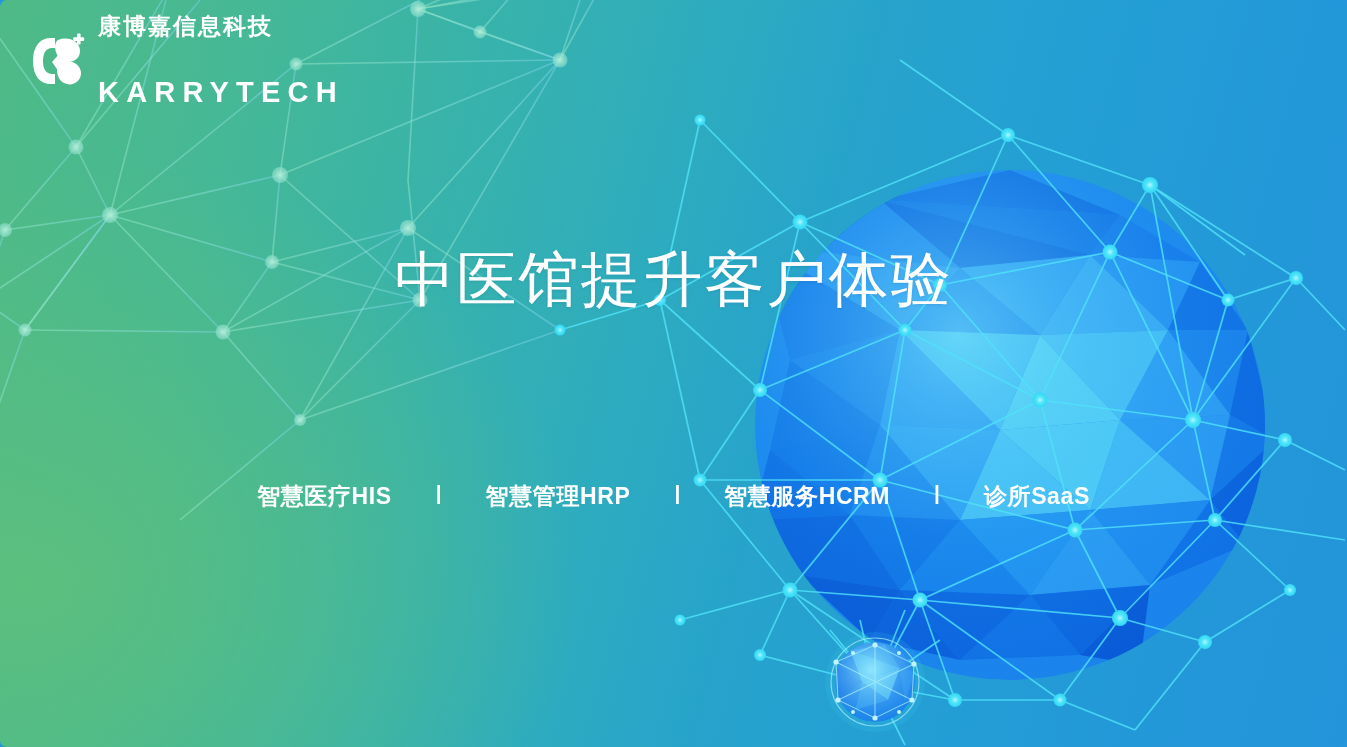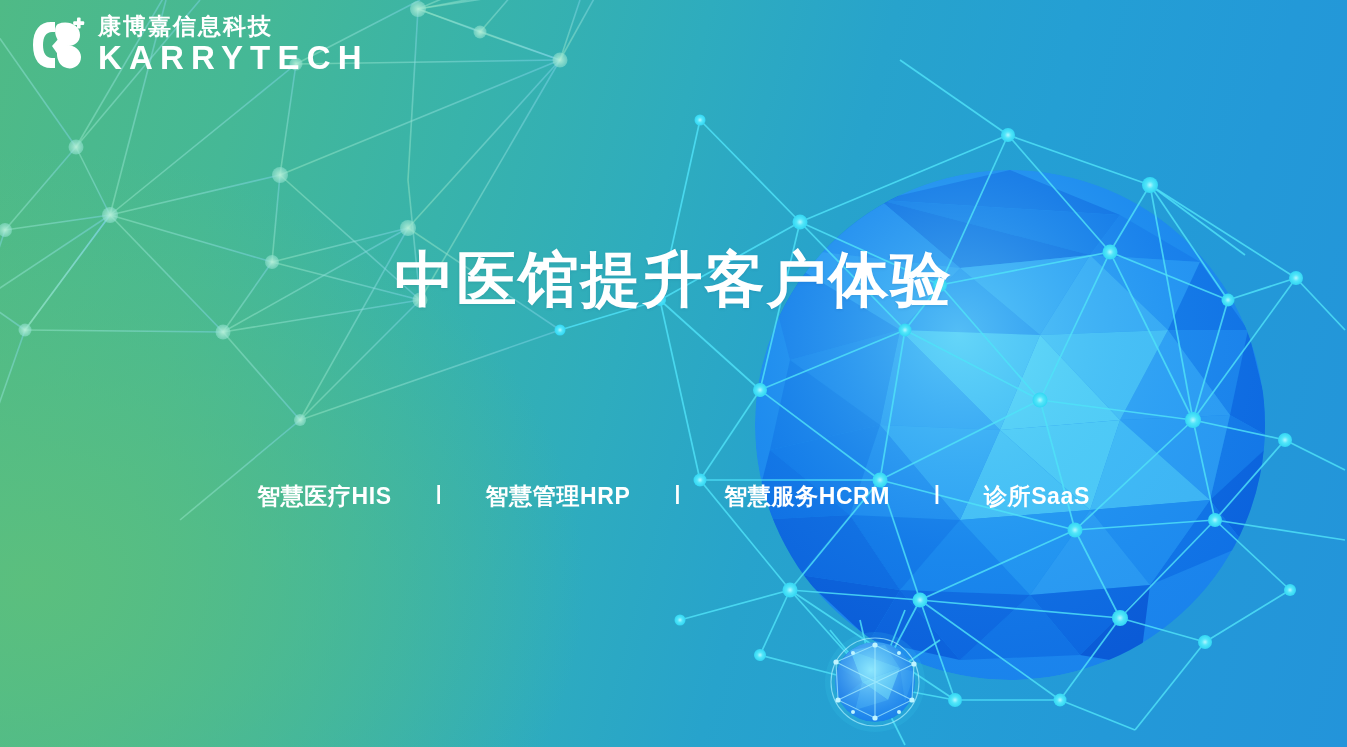--- a/index.html
+++ b/index.html
@@ -4,20 +4,21 @@
 <style>
   * { margin:0; padding:0; box-sizing:border-box; }
   html, body { width:1347px; height:747px; overflow:hidden; background:#2596db; }
   body { font-family:"Liberation Sans","DejaVu Sans",sans-serif; }
 
   #slide {
     position:relative;
     width:1347px;
     height:747px;
     overflow:hidden;
+    border-radius:7px;
   }
 
   
   .bg-gradient {
     position:absolute;
     inset:0;
     background:
       radial-gradient(ellipse 900px 700px at 2% 78%, #5bbf7e 0%, rgba(91,191,126,0) 62%),
       linear-gradient(105deg,
         #4fba86 0%,
@@ -53,41 +54,42 @@
   .logo-cn {
     color:#ffffff;
     font-size:23px;
     font-weight:bold;
     letter-spacing:2.0px;
     line-height:1.12;
     white-space:nowrap;
   }
   .logo-en {
     color:#ffffff;
-    font-size:33px;
+    font-size:29px;
     font-weight:bold;
     letter-spacing:7.2px;
     line-height:1.12;
     white-space:nowrap;
+    margin-top:36px;
   }
 
   
   .headline {
     position:absolute;
     left:0;
     top:243px;
     width:1347px;
     text-align:center;
     z-index:30;
     pointer-events:none;
   }
   .headline-line {
     color:#ffffff;
     font-size:60px;
-    font-weight:bold;
+    font-weight:normal;
     letter-spacing:2px;
     line-height:1.22;
     white-space:nowrap;
     text-shadow:0 1px 3px rgba(8,60,110,.13);
   }
 
   
   .subtitle {
     position:absolute;
     left:0;

